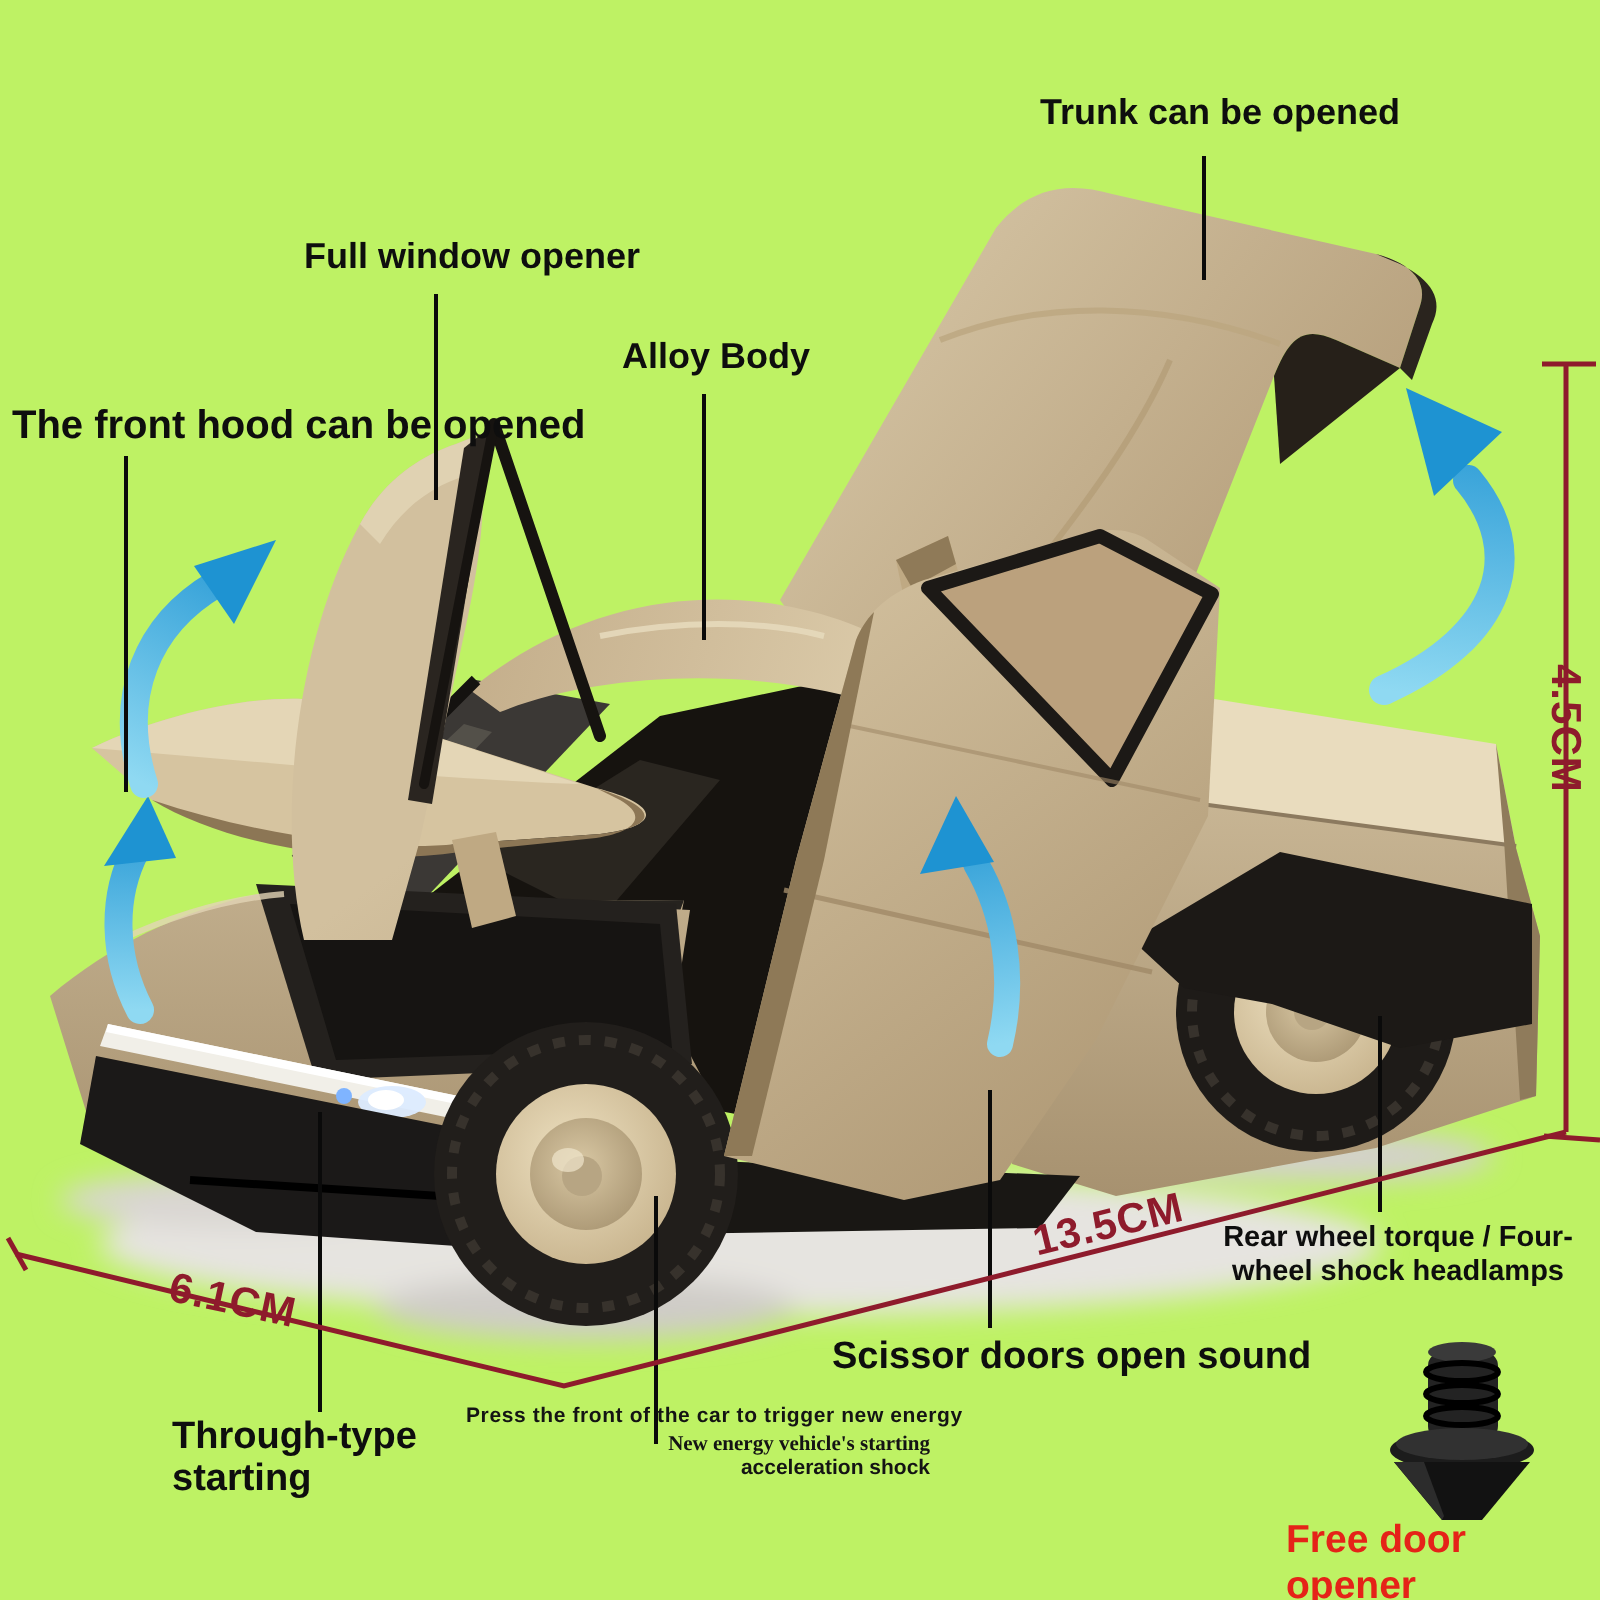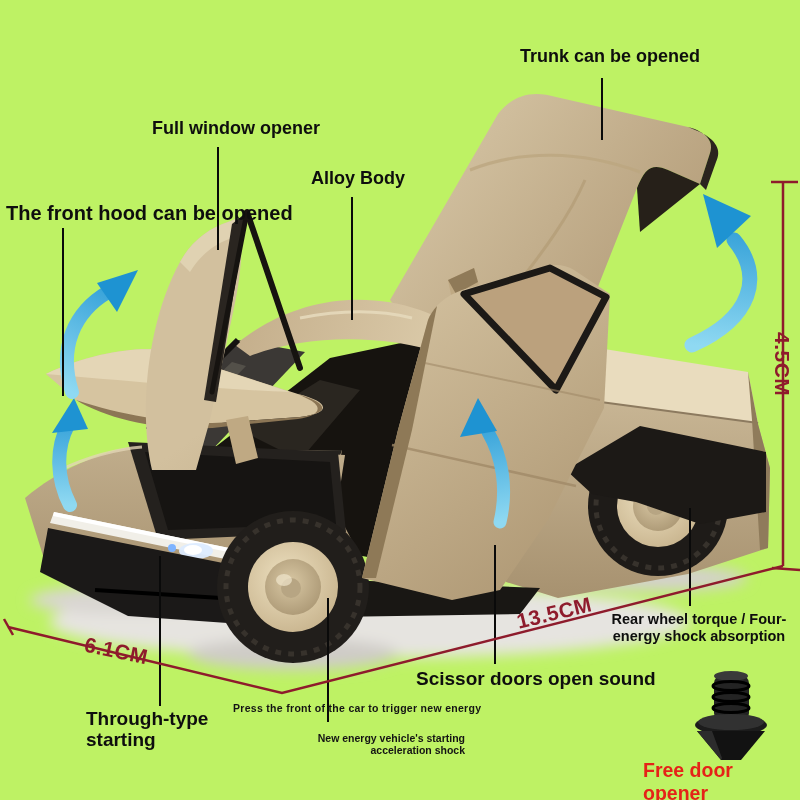--- a/index.html
+++ b/index.html
@@ -7,21 +7,21 @@
          font-family:"Liberation Sans",sans-serif;}
   #stage svg{position:absolute;left:0;top:0;}
   .lbl{position:absolute;color:#0e0e0e;font-weight:bold;white-space:nowrap;line-height:1.12;}
   .lbl-lg{font-size:18px;}
   .lbl-xl{font-size:19px;}
   .lbl-md{font-size:20px;}
   .lbl-sm{font-size:14.5px;white-space:normal;width:178px;line-height:1.18;text-align:center;}
   .note-block{position:absolute;left:233px;top:702px;width:232px;text-align:right;
               color:#141414;font-weight:bold;}
   .note1{font-size:10.5px;letter-spacing:.3px;white-space:nowrap;}
-  .note2{font-size:10.5px;margin-top:18px;}
+  .note2{font-size:10.5px;margin-top:3px;font-family:Liberation Serif, serif;}
   .note3{font-size:10.5px;}
   .dim{position:absolute;color:#8E1B2C;font-weight:bold;font-size:21px;letter-spacing:.5px;}
   .dim-v{writing-mode:vertical-rl;left:770px;top:332px;}
   .dim-135{left:516px;top:601px;transform:rotate(-13.5deg);}
   .dim-61{left:84px;top:639px;transform:rotate(12deg);}
   .free{position:absolute;left:643px;top:759px;color:#E52318;font-weight:bold;font-size:19.5px;}
   .two-line span{display:block;}
 </style>
 </head>
 <body>
@@ -225,21 +225,21 @@
 </svg>
 
 <div class="lbl lbl-lg" style="left:520px;top:46px;">Trunk can be opened</div>
 <div class="lbl lbl-lg" style="left:152px;top:118px;">Full window opener</div>
 <div class="lbl lbl-lg" style="left:311px;top:168px;">Alloy Body</div>
 <div class="lbl lbl-md" style="left:6px;top:202px;">The front hood can be opened</div>
 <div class="lbl lbl-xl" style="left:416px;top:668px;">Scissor doors open sound</div>
 
 <div class="lbl lbl-sm two-line" style="left:610px;top:611px;">
   <span>Rear wheel torque / Four-</span>
-  <span>energy shock absorption</span>
+  <span>wheel shock headlamps</span>
 </div>
 
 <div class="lbl lbl-xl two-line" style="left:86px;top:708px;">
   <span>Through-type</span>
   <span>starting</span>
 </div>
 
 <div class="note-block">
   <div class="note1">Press the front of the car to trigger new energy</div>
   <div class="note2">New energy vehicle's starting</div>

